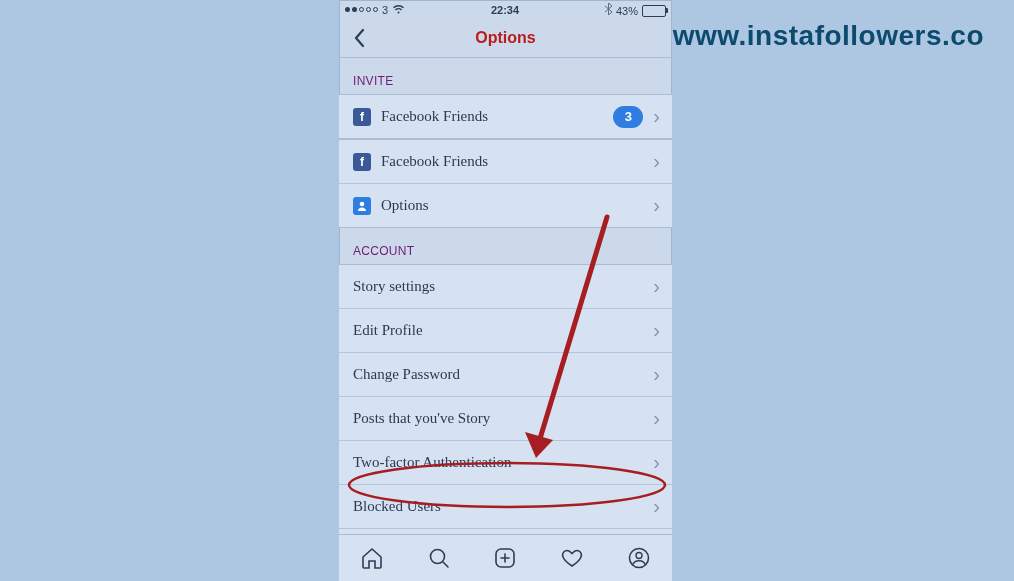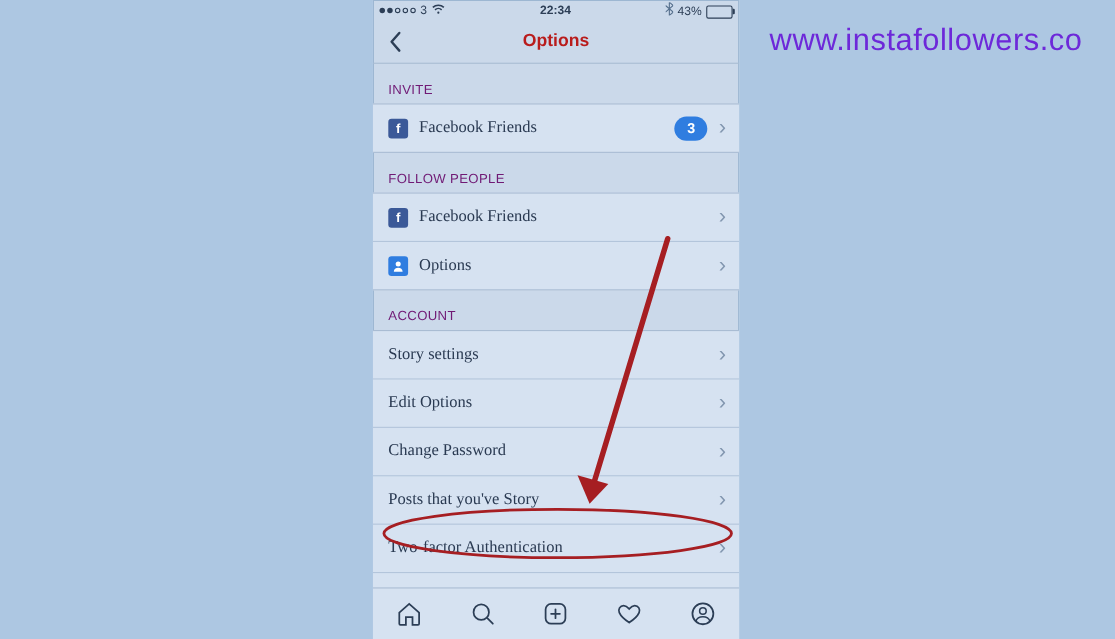--- a/index.html
+++ b/index.html
@@ -10,22 +10,22 @@
     background: #adc7e2;
     font-family: -apple-system, "Helvetica Neue", Arial, sans-serif;
     overflow: hidden;
     position: relative;
   }
   .watermark {
     position: absolute;
     top: 20px;
     right: 30px;
     font-size: 28px;
-    font-weight: 400;
-    color: #6d28d9;
+    font-weight: 700;
+    color: #0c4a6e;
     letter-spacing: 0.5px;
   }
   .phone {
     position: absolute;
     left: 339px;
     top: 0;
     width: 333px;
     height: 581px;
     background: #cbd9ea;
     box-shadow: 0 0 0 1px #9db7d2 inset;
@@ -188,21 +188,20 @@
   <div class="section-header">INVITE</div>
   <div class="list">
     <div class="row">
       <span class="icon-box fb-bg">f</span>
       <span class="label">Facebook Friends</span>
       <span class="badge">3</span>
       <span class="chev">›</span>
     </div>
   </div>
 
-  <div class="section-header">FOLLOW PEOPLE</div>
   <div class="list">
     <div class="row">
       <span class="icon-box fb-bg">f</span>
       <span class="label">Facebook Friends</span>
       <span class="chev">›</span>
     </div>
     <div class="row">
       <span class="icon-box ct-bg">
         <svg width="12" height="12" viewBox="0 0 12 12">
             <circle cx="6" cy="4" r="2.3" fill="#fff"></circle>
@@ -214,21 +213,21 @@
     </div>
   </div>
 
   <div class="section-header">ACCOUNT</div>
   <div class="list">
     <div class="row">
       <span class="label">Story settings</span>
       <span class="chev">›</span>
     </div>
     <div class="row">
-      <span class="label">Edit Options</span>
+      <span class="label">Edit Profile</span>
       <span class="chev">›</span>
     </div>
     <div class="row">
       <span class="label">Change Password</span>
       <span class="chev">›</span>
     </div>
     <div class="row">
       <span class="label">Posts that you've Story</span>
       <span class="chev">›</span>
     </div>

